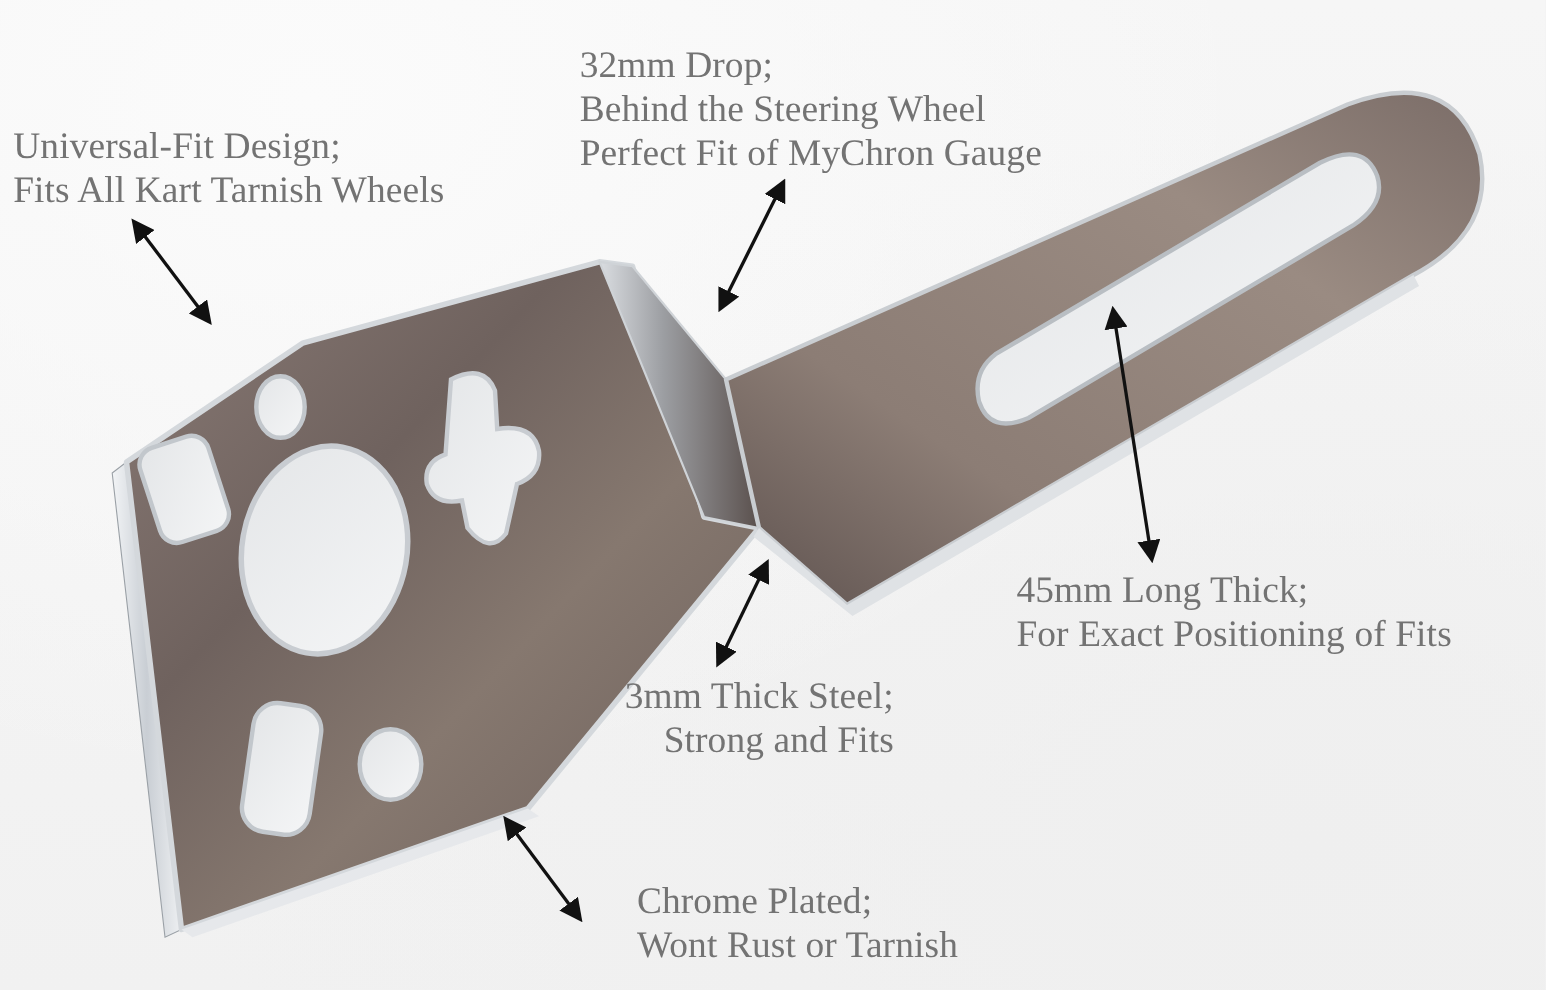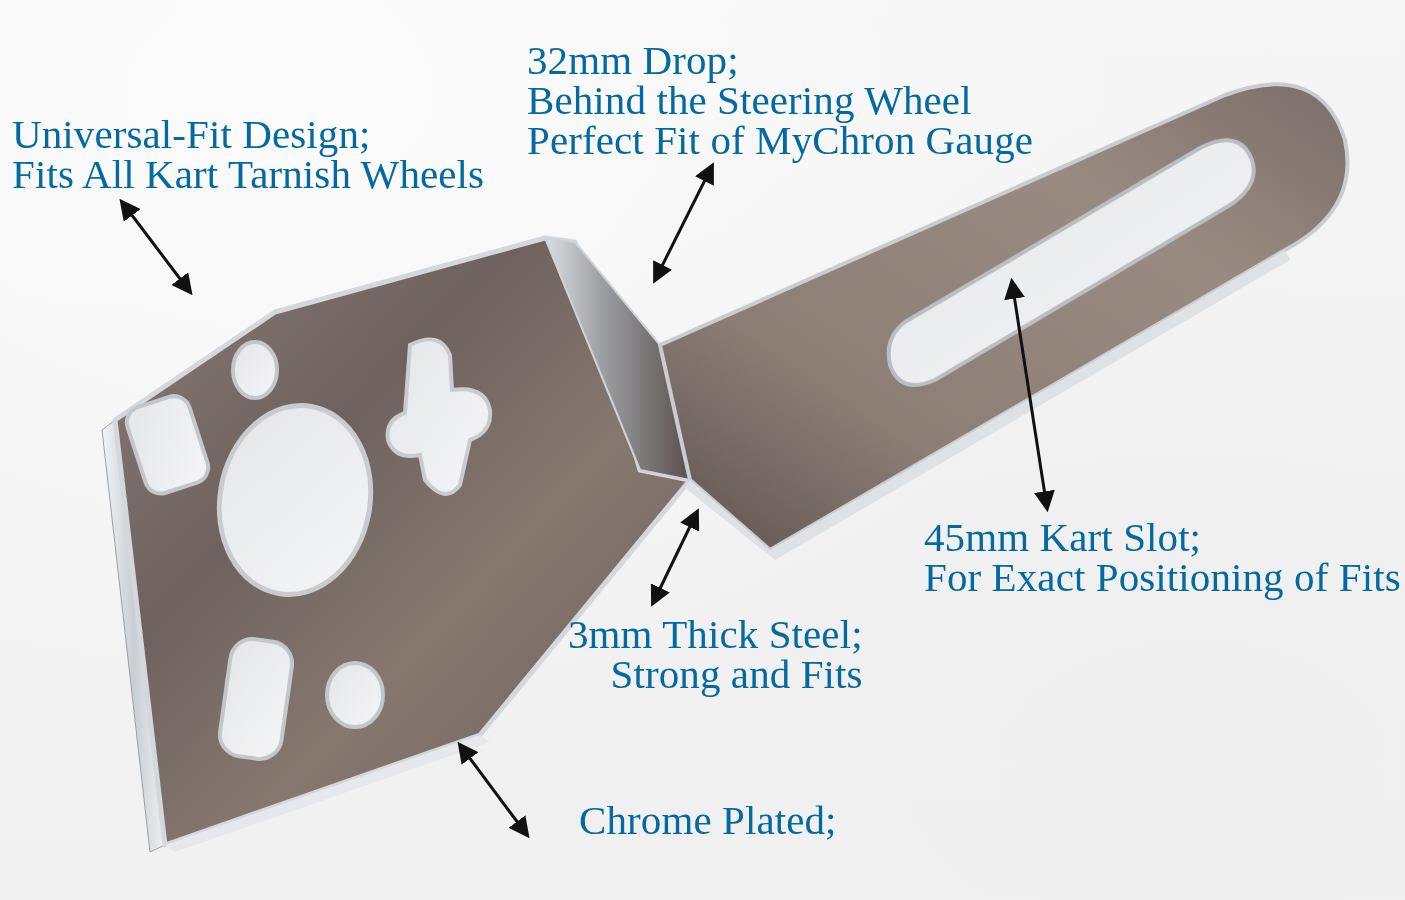--- a/index.html
+++ b/index.html
@@ -24,22 +24,22 @@
     }
     svg.scene {
       position: absolute;
       left: 0;
       top: 0;
       width: 1405px;
       height: 900px;
     }
     .callout {
       position: absolute;
-      color: #0369a1;
-      font-size: 41px;
+      color: #737373;
+      font-size: 34px;
       line-height: 40px;
       white-space: nowrap;
       letter-spacing: 0.1px;
     }
     .callout .line { display: block; }
     #c-universal { left: 12px; top: 114px; }
     #c-drop { left: 527px; top: 40px; }
     #c-slot { left: 924px; top: 517px; }
     #c-thick { left: 568px; top: 614px; text-align: right; }
     #c-chrome { left: 555px; top: 800px; margin-left: 24px; }
@@ -115,24 +115,25 @@
   <span class="line">Fits All Kart Tarnish Wheels</span>
 </div>
 
 <div class="callout" id="c-drop">
   <span class="line">32mm Drop;</span>
   <span class="line">Behind the Steering Wheel</span>
   <span class="line">Perfect Fit of MyChron Gauge</span>
 </div>
 
 <div class="callout" id="c-slot">
-  <span class="line">45mm Kart Slot;</span>
+  <span class="line">45mm Long Thick;</span>
   <span class="line">For Exact Positioning of Fits</span>
 </div>
 
 <div class="callout" id="c-thick">
   <span class="line">3mm Thick Steel;</span>
   <span class="line">Strong and Fits</span>
 </div>
 
 <div class="callout" id="c-chrome">
   <span class="line">Chrome Plated;</span>
+  <span class="line">Wont Rust or Tarnish</span>
 </div>
 
 </body></html>

